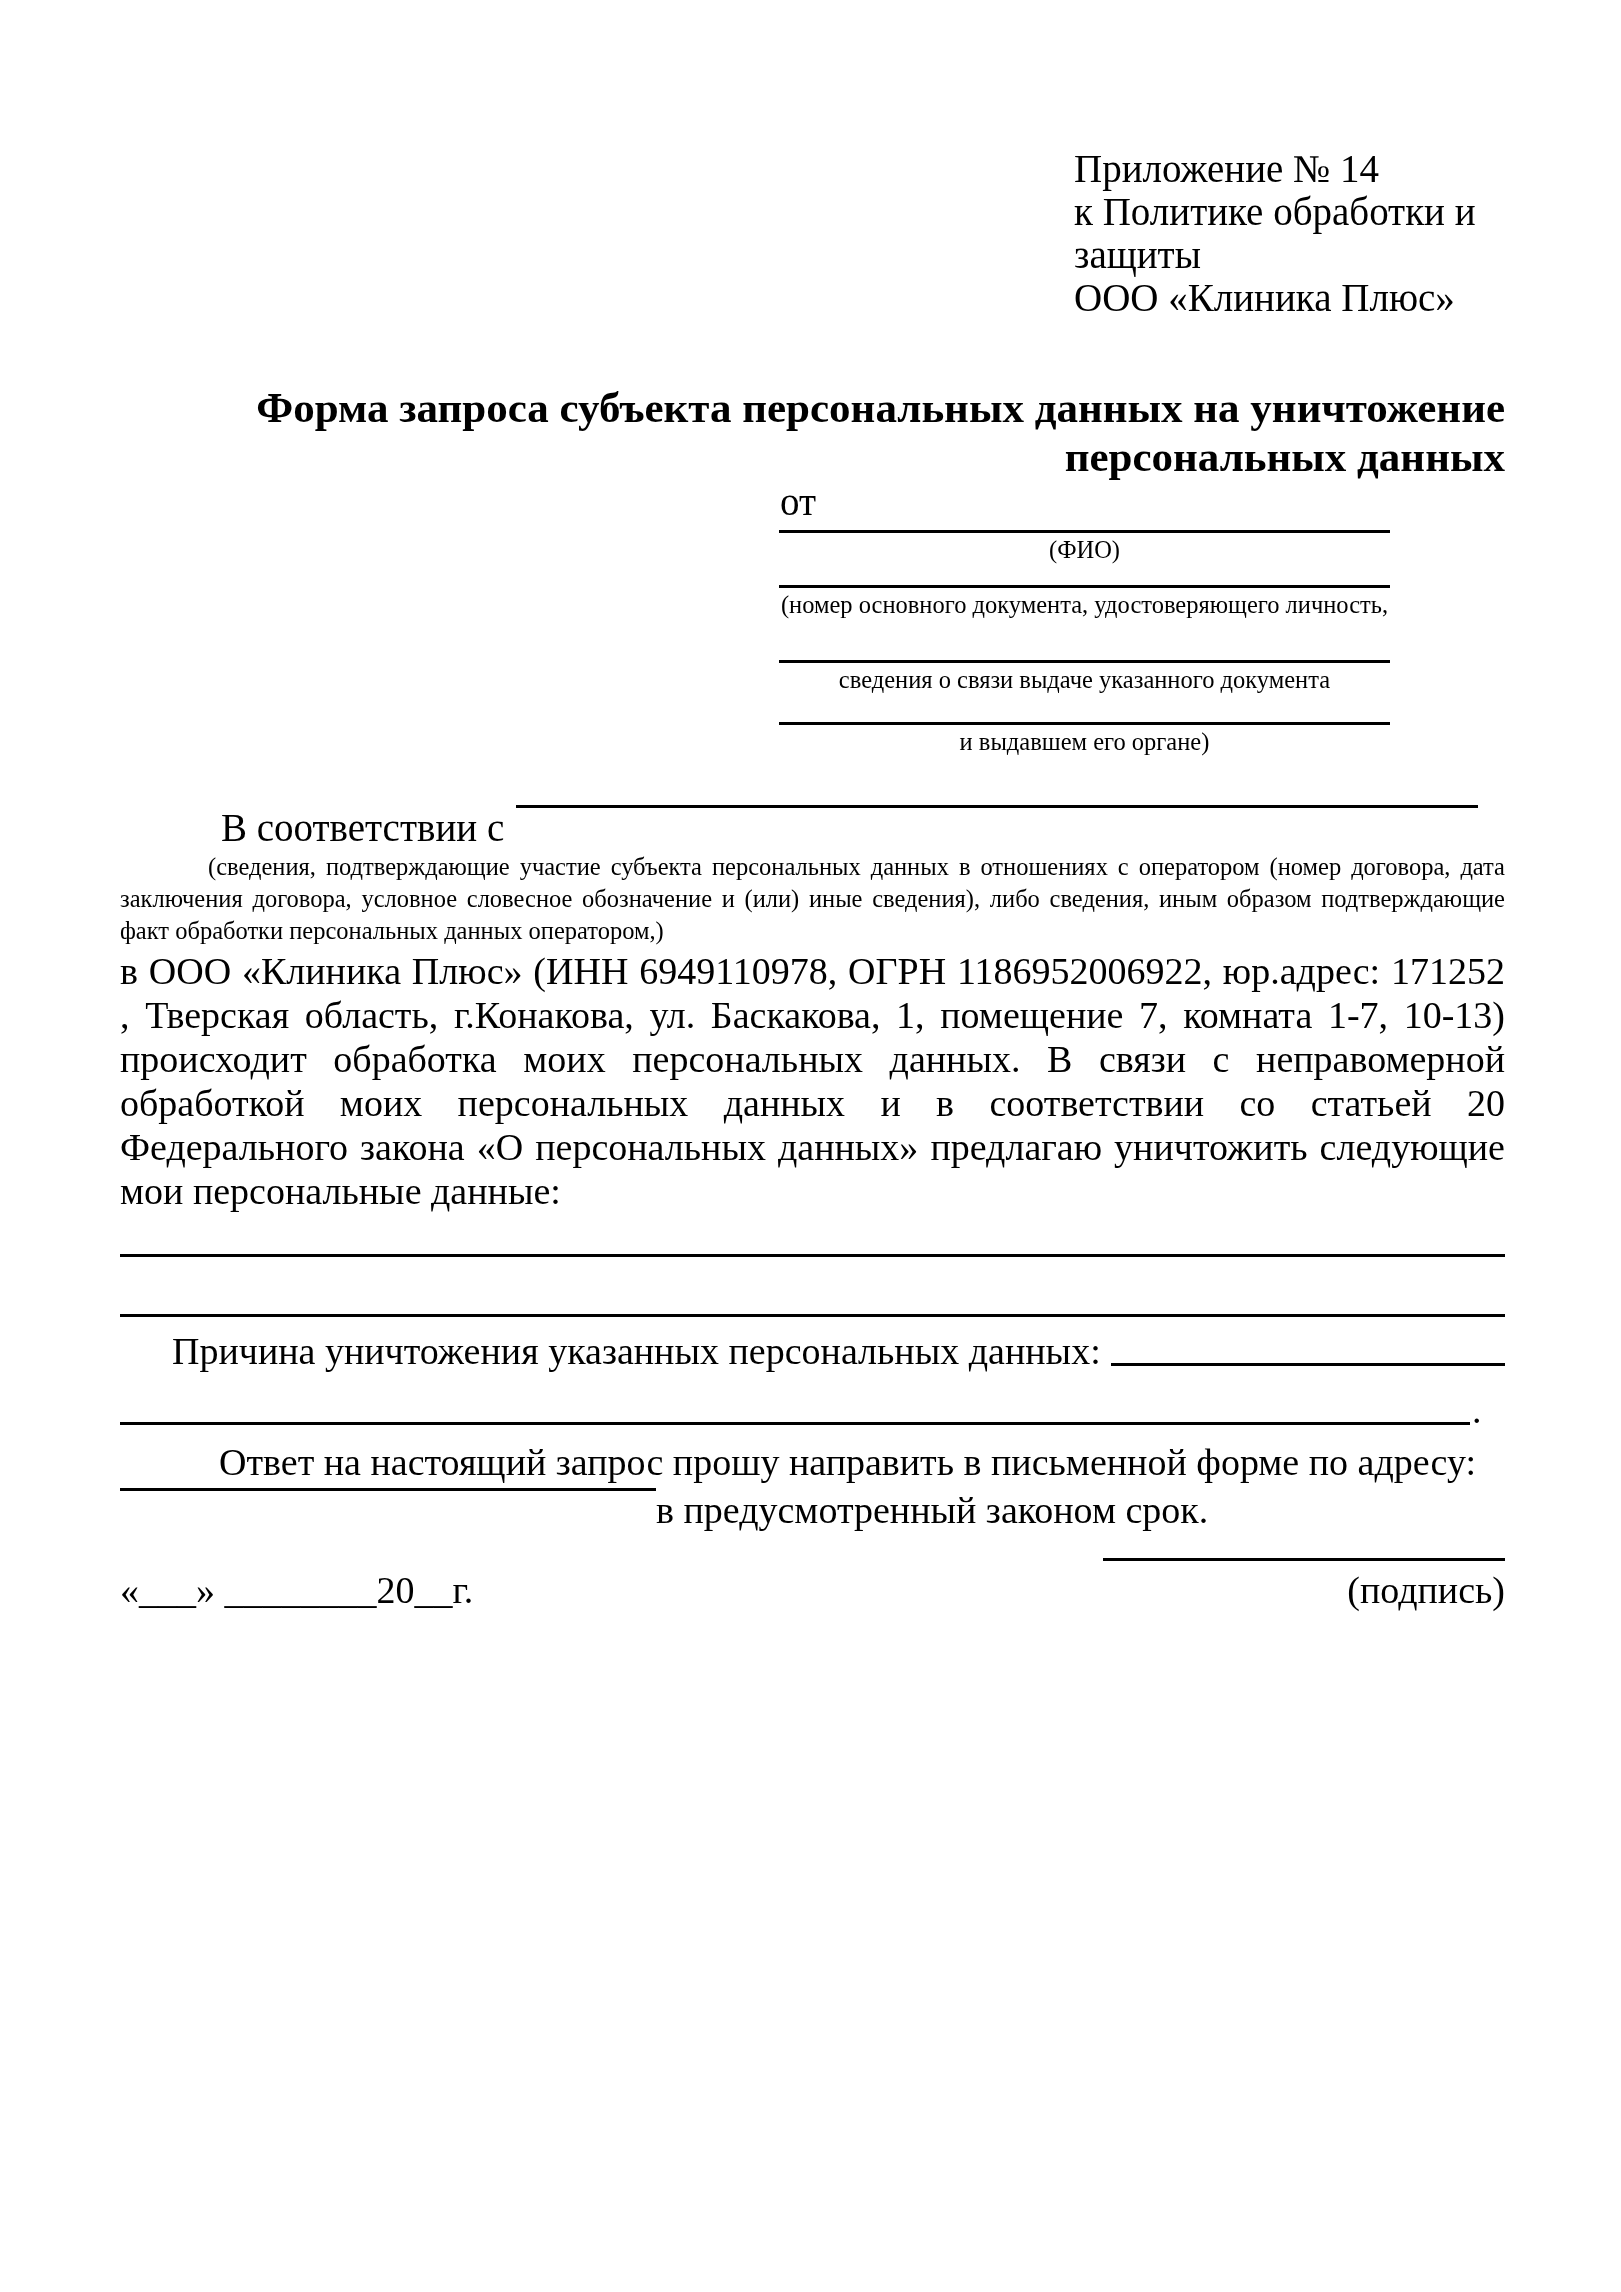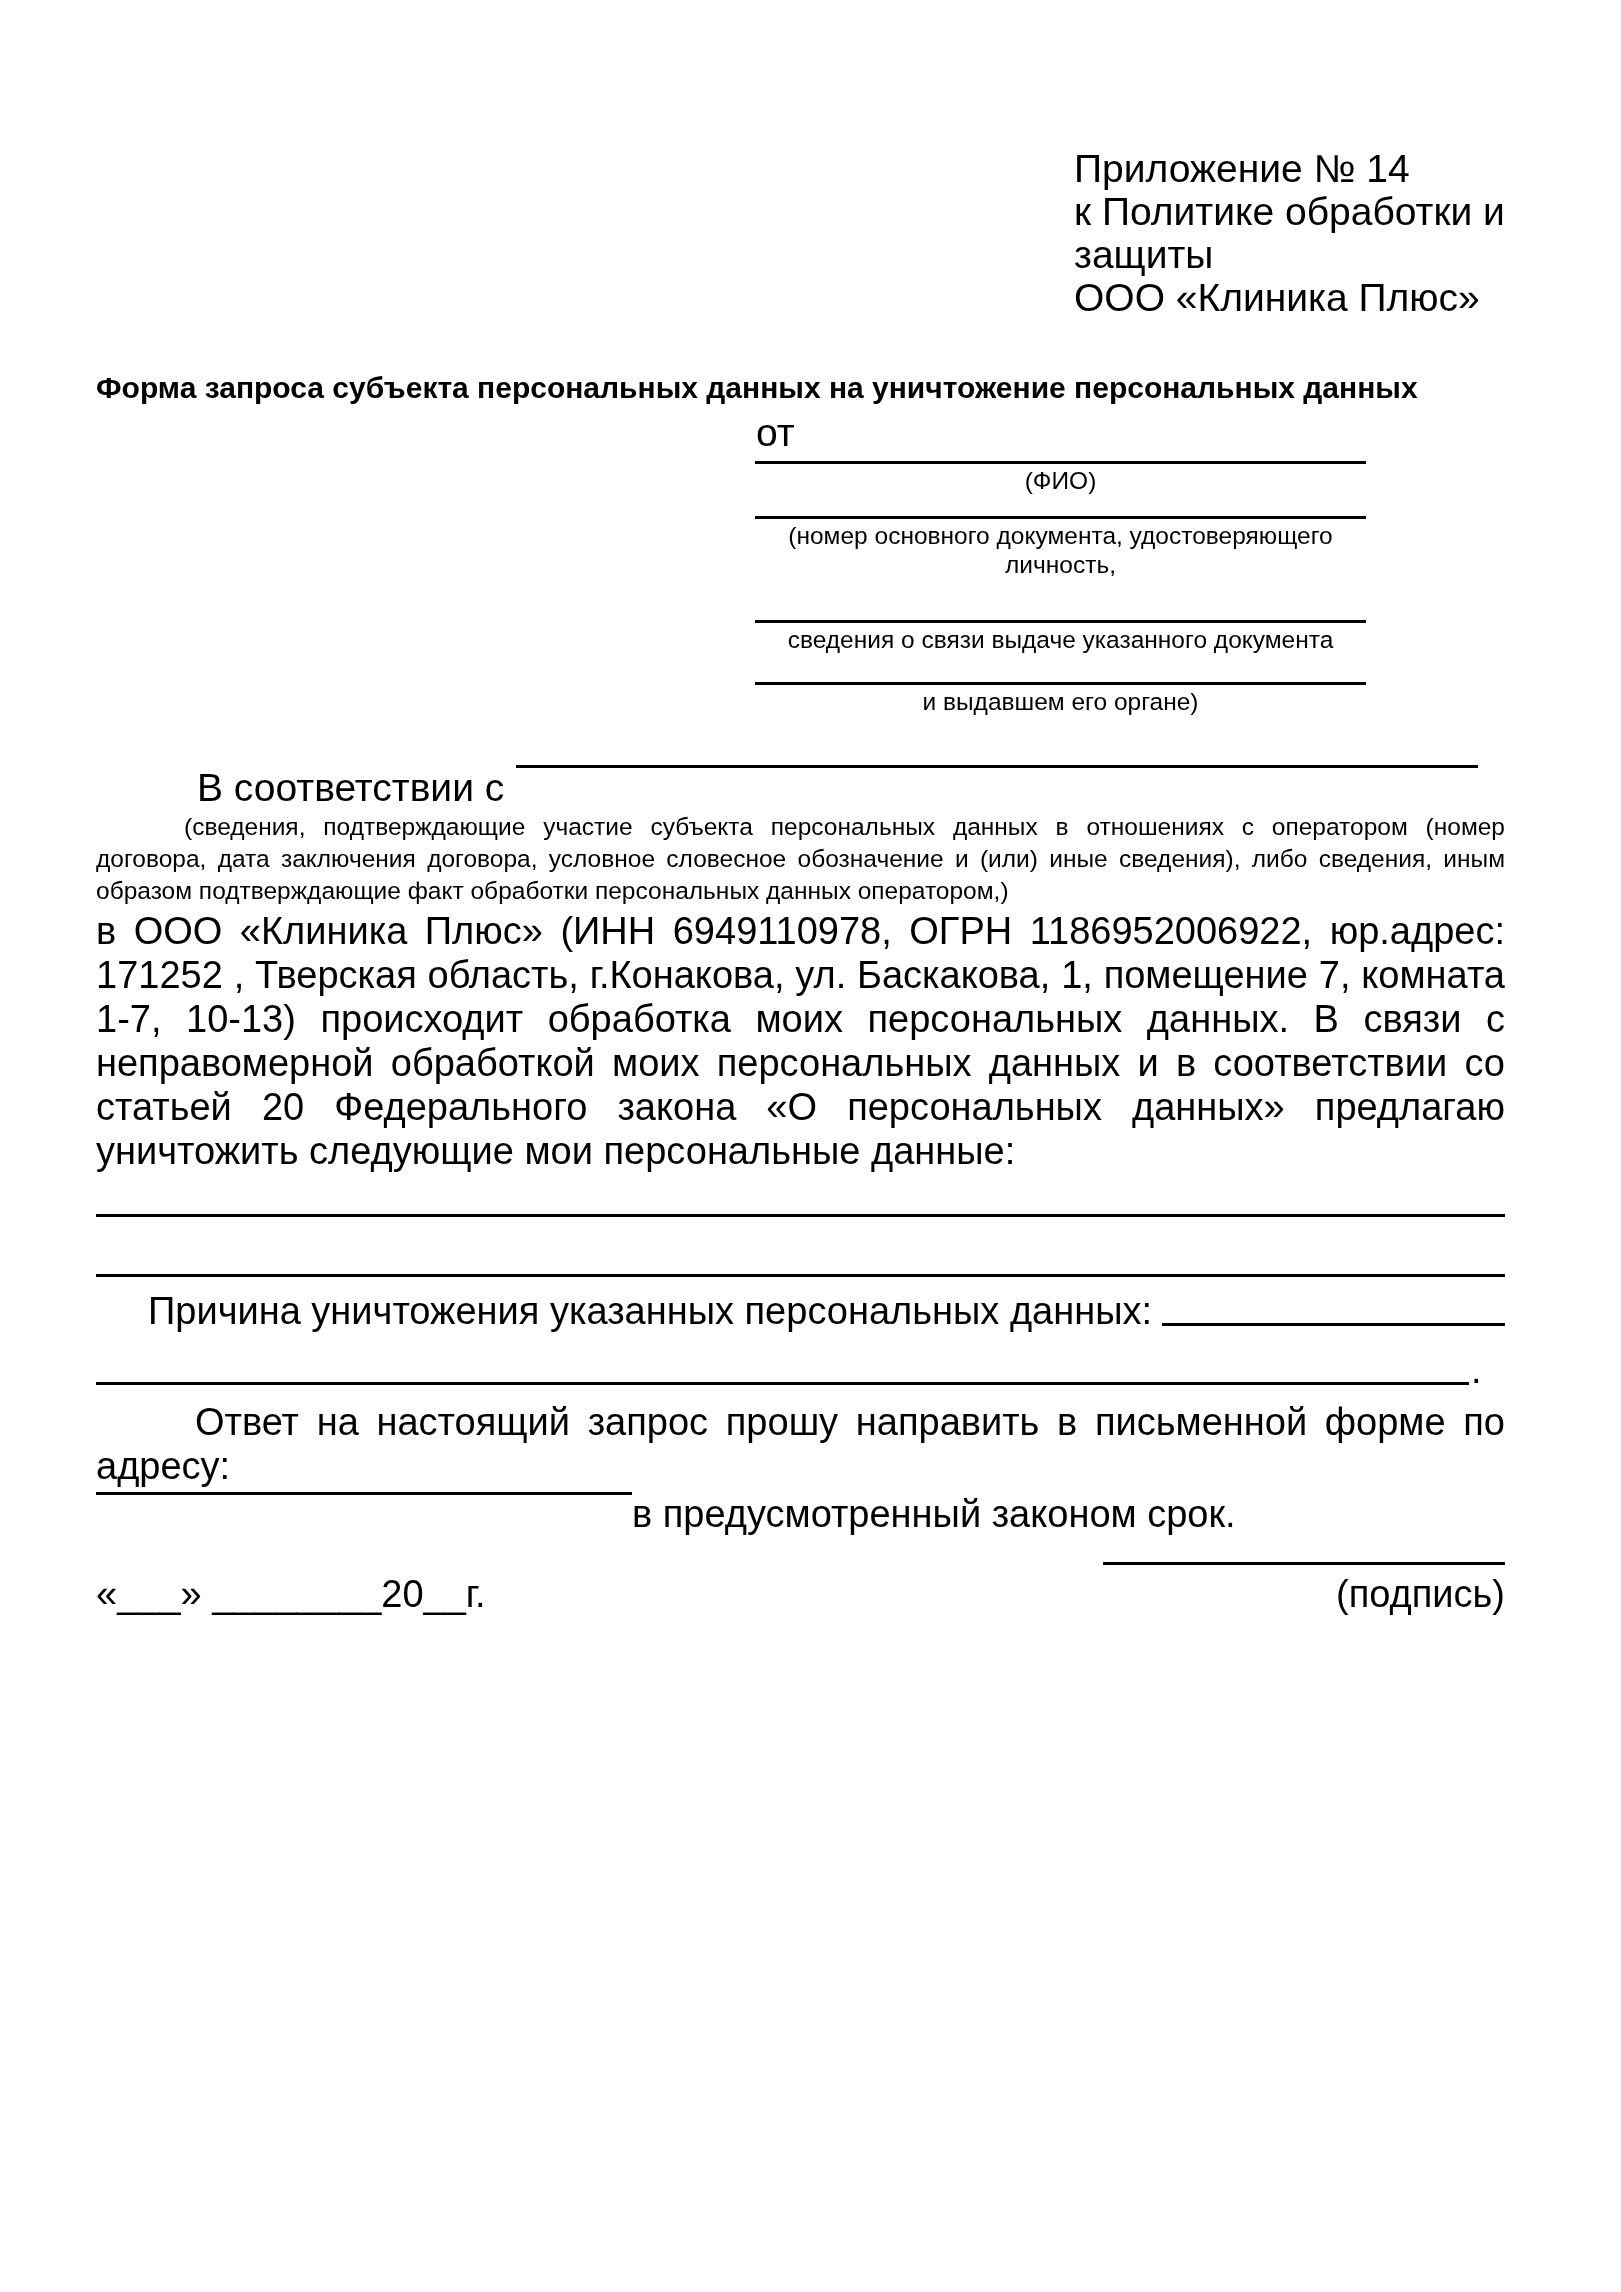--- a/index.html
+++ b/index.html
@@ -6,41 +6,41 @@
     margin: 0;
     padding: 0;
     background: #ffffff;
   }
   .page {
     position: relative;
     width: 1621px;
     height: 2293px;
     background: #ffffff;
     color: #000000;
-    font-family: Liberation Sans, sans-serif;
+    font-family: Liberation Serif, serif;
     box-sizing: border-box;
-    padding: 147px 116px 0 96px;
+    padding: 147px 116px 0 120px;
     overflow: hidden;
   }
 
   
   .header-block {
     width: 431px;
     margin-left: auto;
     font-size: 39px;
     line-height: 43px;
     text-align: left;
   }
 
   
   .title {
-    margin-top: 44px;
-    text-align: left;
+    margin-top: 64px;
+    text-align: right;
     font-weight: bold;
-    font-size: 30px;
+    font-size: 43px;
     line-height: 49px;
   }
 
   .recipient {
     margin-top: 2px;
     margin-left: 596px;
     font-size: 39px;
     line-height: 41px;
   }
   .from-label {

